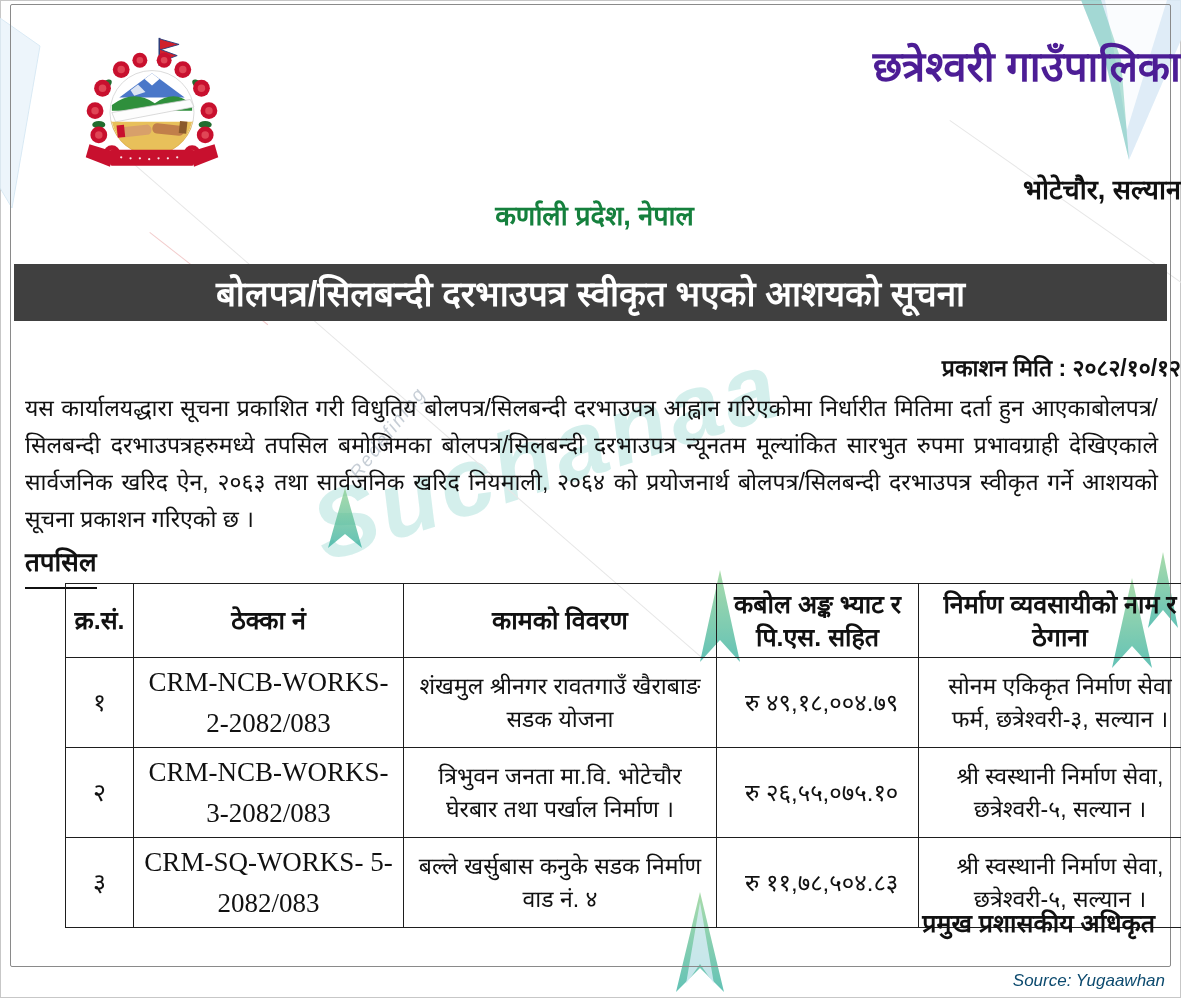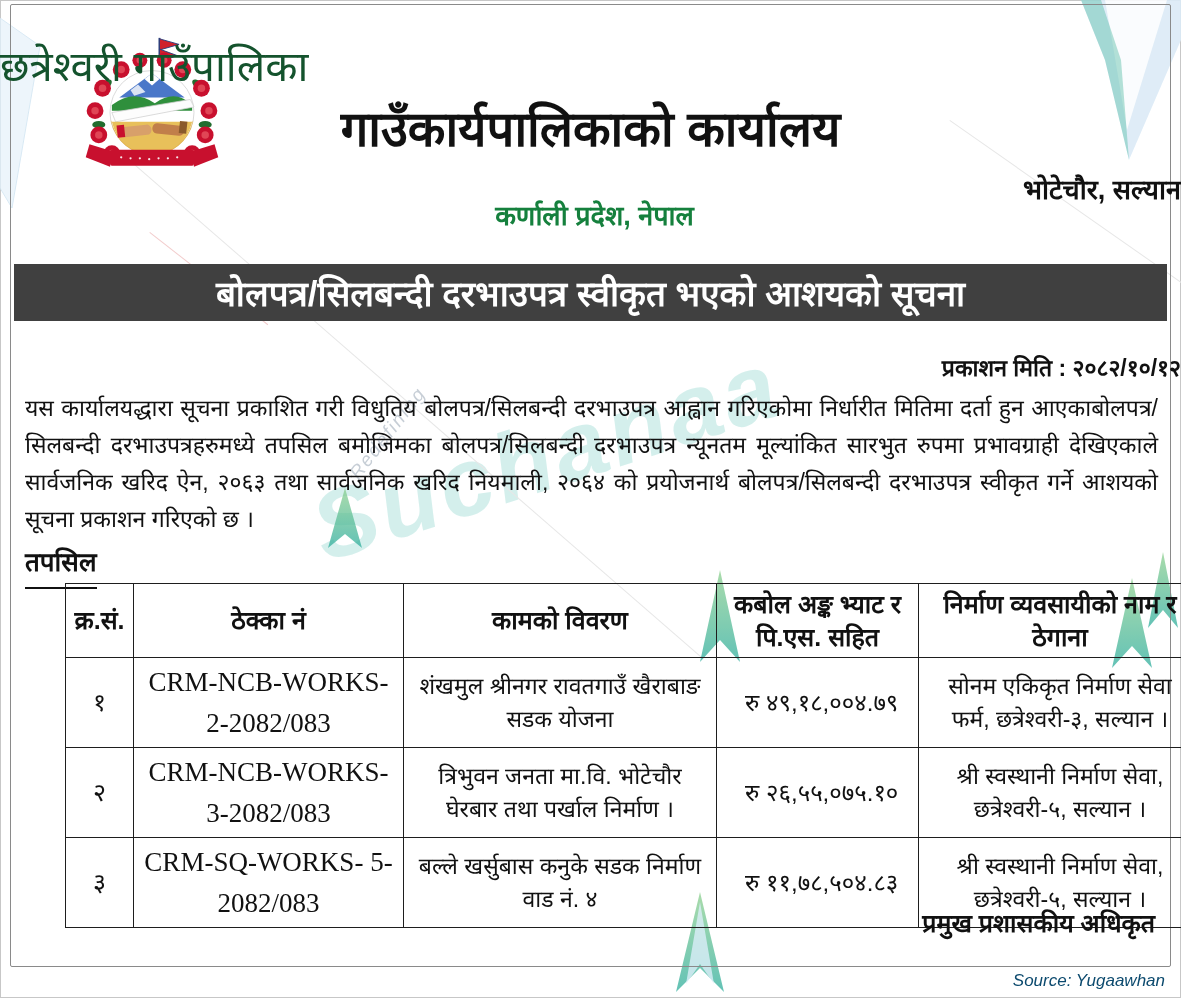--- a/index.html
+++ b/index.html
@@ -25,22 +25,22 @@
     font-size:19px; font-style:italic; letter-spacing:2px;
   }
   .wm-line { position:absolute; background:#e7e7e7; height:1px; transform-origin:left top; }
   .wm-line.pink { background:#f2cccc; }
   .corner-blue { position:absolute; left:0; top:18px; opacity:.85; }
   .arrow-big-right { position:absolute; right:0; top:0; opacity:.9; }
   svg.tealarrow { position:absolute; opacity:.75; }
   
   .content { position:absolute; inset:0; z-index:1; }
   .emblem { position:absolute; left:62px; top:36px; }
-  .title-1 { position:absolute; left:0; top:36px; width:100%; text-align:left;
-             font-size:42px; font-weight:normal; color:#14532d; }
+  .title-1 { position:absolute; left:0; top:36px; width:100%; text-align:right;
+             font-size:42px; font-weight:bold; color:#4c1d95; }
   .title-2 { position:absolute; left:0; top:94px; width:100%; text-align:center;
              font-size:49px; font-weight:bold; color:#111; }
   .addr-1 { position:absolute; left:0; top:170px; width:100%; text-align:right;
             font-size:27px; font-weight:bold; color:#111; }
   .addr-2 { position:absolute; left:0; top:196px; width:100%; text-align:center;
             font-size:27px; font-weight:bold; color:#15803d;padding-left:8px; }
   .banner {
     position:absolute; left:14px; top:264px; width:1153px; height:57px;
     background:#404040; color:#fff; display:flex; align-items:center; justify-content:center;
     font-size:35px; font-weight:bold;
@@ -187,21 +187,20 @@
           <circle cx="72" cy="131" r="1.2"></circle>
           <circle cx="82" cy="131" r="1.2"></circle>
         <circle cx="92" cy="132" r="1.2"></circle>
           <circle cx="102" cy="131" r="1.2"></circle>
           <circle cx="112" cy="131" r="1.2"></circle>
         <circle cx="122" cy="130" r="1.2"></circle>
       </g>
     </svg>
 
     <div class="title-1">छत्रेश्वरी गाउँपालिका</div>
-    <div class="title-2">गाउँकार्यपालिकाको कार्यालय</div>
     <div class="addr-1">भोटेचौर, सल्यान</div>
     <div class="addr-2">कर्णाली प्रदेश, नेपाल</div>
 
     <div class="banner">बोलपत्र/सिलबन्दी दरभाउपत्र स्वीकृत भएको आशयको सूचना</div>
 
     <div class="pub-date">
       <span>प्रकाशन मिति :</span>
       <span>२०८२/१०/१२</span>
     </div>
 

